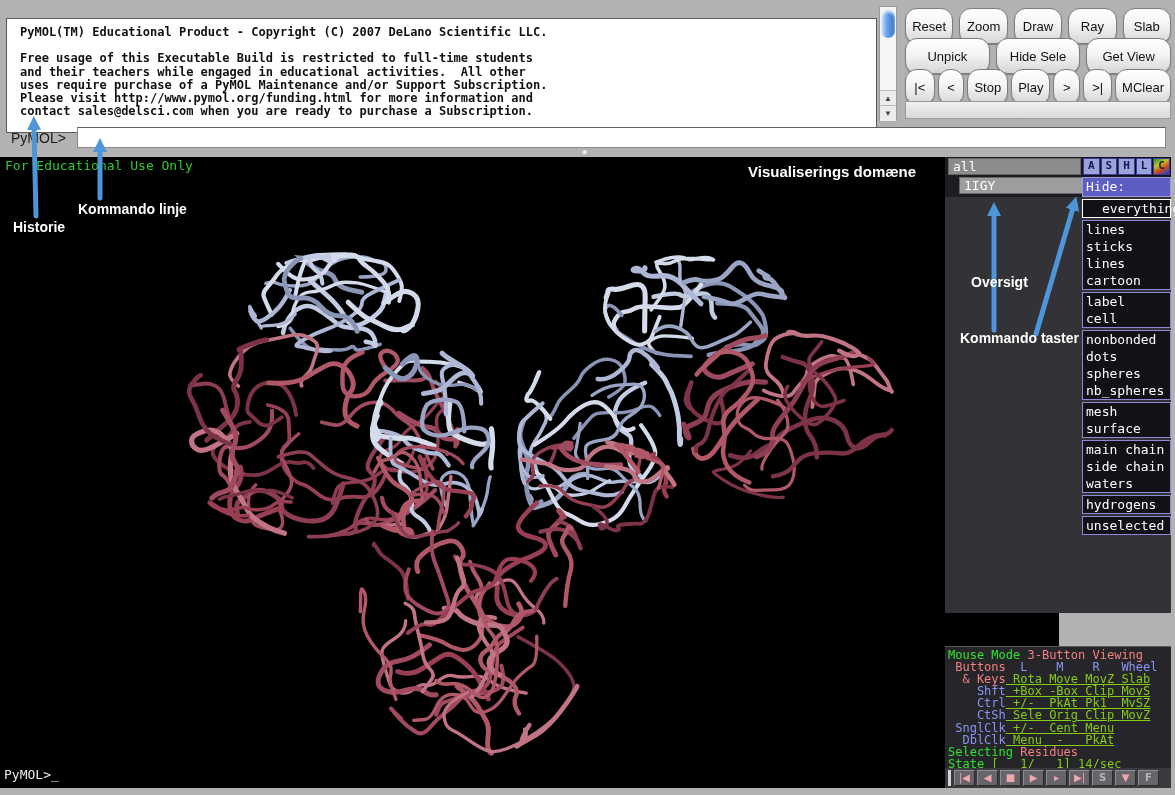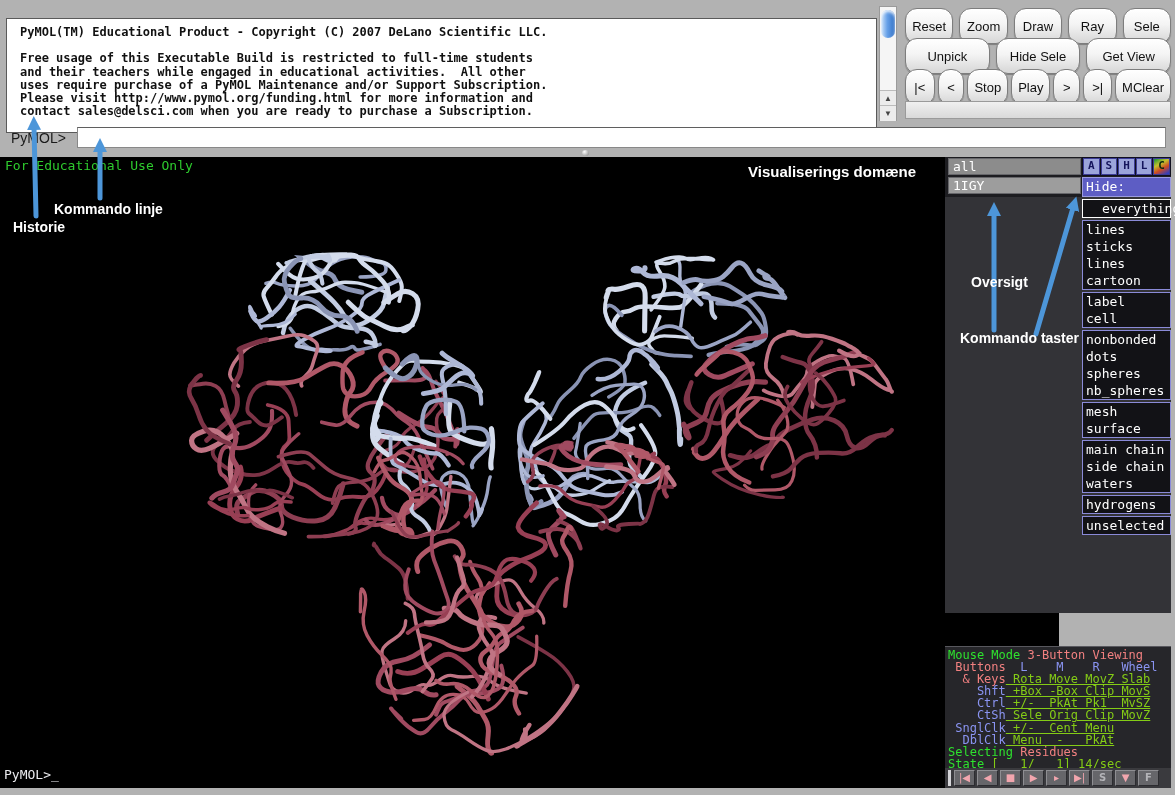--- a/index.html
+++ b/index.html
@@ -44,21 +44,21 @@
   .watermark{position:absolute;left:5px;top:1px;font:13px "DejaVu Sans Mono",monospace;color:#2ecc2e;}
   .vp-prompt{position:absolute;left:4px;top:610px;font:13px "DejaVu Sans Mono",monospace;color:#eaeaee;}
 
   
   .panel{position:absolute;left:945px;top:157px;width:226px;height:456px;background:#333337;}
   .panel-top{position:absolute;left:0;top:0;width:226px;height:40px;background:#1d1d21;}
   .obj-row{position:absolute;left:3px;width:133px;height:17px;color:#fff;
            font:13px/16px "DejaVu Sans Mono",monospace;padding-left:4px;box-sizing:border-box;
            border:1px solid #66666a;}
   .row-all{top:1px;background:#8c8c8c;}
-  .row-obj{top:20px;background:#9d9d9d;}
+  .row-obj{top:20px;background:#9d9d9d;margin-left:11px;}
   .ashlc{position:absolute;left:137px;top:0;width:89px;height:19px;background:#10101f;
          display:flex;gap:1px;padding:1px;box-sizing:border-box;}
   .ab{flex:1;background:#9ba4da;border:1px solid #3c3c96;color:#15155c;
       font:bold 11px/14px "DejaVu Sans Mono",monospace;text-align:center;cursor:default;}
   .ab.rainbow{background:linear-gradient(150deg,#2f9a35 5%,#c2c22e 35%,#cf4a22 62%,#2d3ec2 95%);color:#0e2a0e;}
 
   .menu{position:absolute;left:137px;top:20px;width:89px;font:13px/17px "DejaVu Sans Mono",monospace;color:#fff;}
   .m-head{height:18px;line-height:17px;background:#5d5dc4;border:1px solid #9b9bdf;padding-left:3px;}
   .m-sel{margin-top:2px;height:17px;border:1px solid #ffffff;background:#121216;padding-left:19px;}
   .m-group{margin-top:2px;border:1px solid #8a8ad8;background:#121216;}
@@ -98,21 +98,21 @@
     <div class="sb-thumb"></div>
     <div class="sb-btn sb-up">▲</div>
     <div class="sb-btn sb-down">▼</div>
   </div>
 
   <div class="btnrow" id="row1" style="top:8px">
       <div class="aqua grow">Reset</div>
       <div class="aqua grow">Zoom</div>
       <div class="aqua grow">Draw</div>
       <div class="aqua grow">Ray</div>
-      <div class="aqua grow">Sele</div>
+      <div class="aqua grow">Slab</div>
     </div>
   <div class="btnrow" id="row2" style="top:38px">
       <div class="aqua grow">Unpick</div>
       <div class="aqua grow">Hide Sele</div>
       <div class="aqua grow">Get View</div>
     </div>
   <div class="btnrow" id="row3" style="top:69px;gap:3px">
       <div class="aqua" style="flex: 1.1 1 0%;">|&lt;</div>
       <div class="aqua" style="flex: 0.9 1 0%;">&lt;</div>
       <div class="aqua" style="flex: 1.5 1 0%;">Stop</div>
@@ -345,21 +345,21 @@
         <div class="mv">▶</div>
         <div class="mv">▸</div>
         <div class="mv">▶|</div>
         <div class="mv gray">S</div>
         <div class="mv">▼</div>
         <div class="mv gray">F</div>
       </div>
   </div>
 
   <span class="lbl" style="left:13px;top:219px">Historie</span>
-  <span class="lbl" style="left:54px;top:201px">Kommando linje</span>
+  <span class="lbl" style="left:78px;top:201px">Kommando linje</span>
   <span class="lbl big" style="left:748px;top:163px">Visualiserings domæne</span>
   <span class="lbl" style="left:971px;top:274px">Oversigt</span>
   <span class="lbl" style="left:960px;top:330px">Kommando taster</span>
 
   <svg class="overlay" width="1175" height="795">
     <defs>
       <marker id="ah" markerUnits="userSpaceOnUse" markerWidth="16" markerHeight="16" refX="2" refY="7" orient="auto">
         <path d="M0,0 L14,7 L0,14 Z" fill="#4d96d9"></path>
       </marker>
     </defs>

